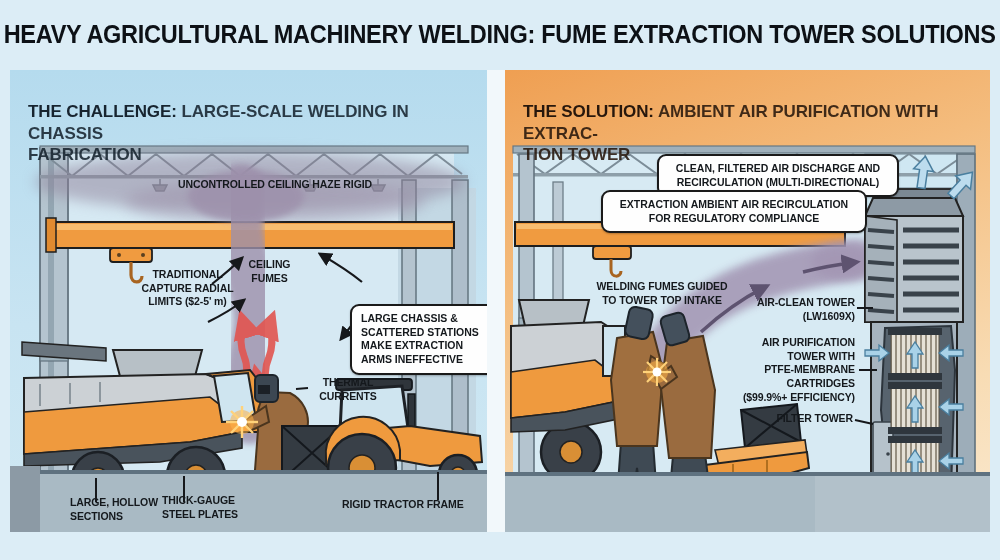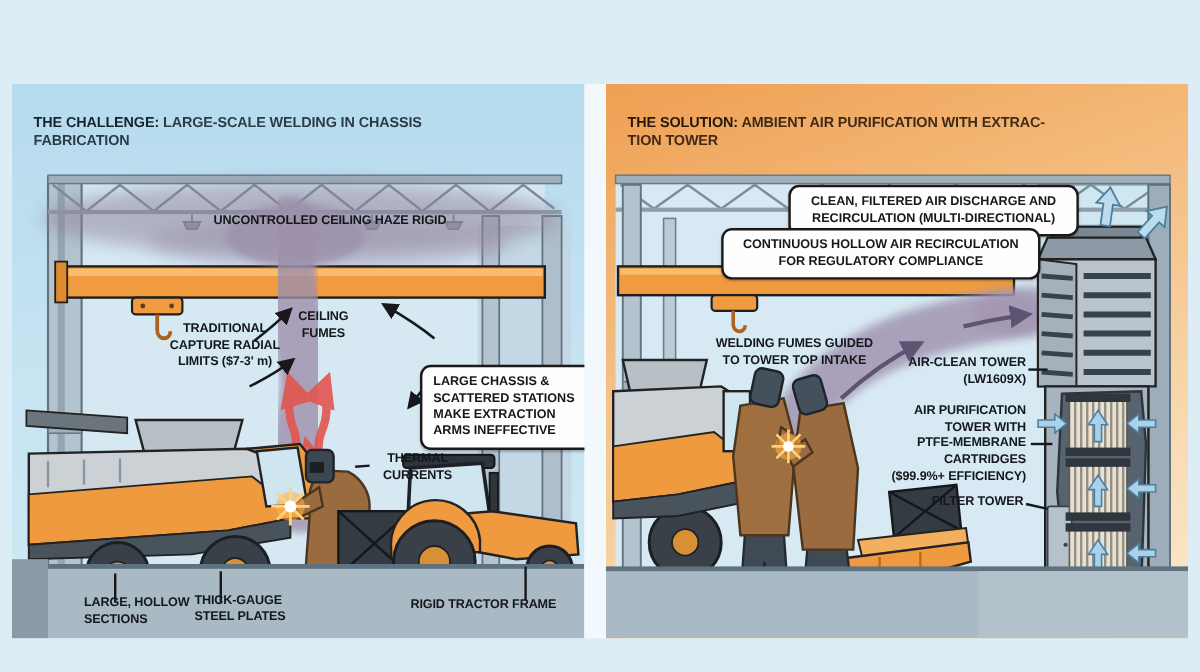--- a/index.html
+++ b/index.html
@@ -7,39 +7,42 @@
         font-family:"Liberation Sans",sans-serif;}
   .title-banner{position:absolute;left:0;top:0;width:1000px;height:68px;
         display:flex;align-items:center;justify-content:center;}
   .title-banner h1{margin:0;font-size:25px;font-weight:bold;color:#0d1116;
         letter-spacing:-0.3px;white-space:nowrap;transform:scaleX(.94);}
   .panel{position:absolute;top:70px;height:462px;overflow:hidden;}
   .panel-challenge{left:10px;width:477px;background:linear-gradient(180deg,#b5dbee 0%,#c8e4f2 55%,#cfe8f3 100%);}
   .panel-solution{left:505px;width:485px;background:linear-gradient(160deg,#ef9f52 0%,#f4bc7d 35%,#f8dcb4 75%,#fae9cf 100%);}
   .divider{position:absolute;left:487px;top:70px;width:18px;height:462px;background:#f2f8fb;}
   .scene{position:absolute;left:0;top:0;}
-  .panel-header{position:absolute;left:18px;top:10px;z-index:5;font-size:12px;line-height:1.25;
+  .panel-header{position:absolute;left:18px;top:10px;z-index:5;font-size:17px;line-height:1.25;
         white-space:pre-line;letter-spacing:-0.1px;}
   .panel-challenge .panel-header{width:440px;color:#17242f;}
   .panel-solution .panel-header{width:455px;color:#27170c;}
   .hdr-prefix{font-weight:bold;}
   .hdr-rest{font-weight:bold;opacity:.88;}
   .lbl{position:absolute;z-index:4;font-size:10.5px;font-weight:bold;line-height:1.3;
         color:#14181c;white-space:pre-line;letter-spacing:-0.1px;}
   .lbl.center{text-align:center;}
   .lbl.right{text-align:right;}
   .callout{position:absolute;z-index:4;background:#fefefe;border:2px solid #1a1a1a;border-radius:9px;
         padding:6px 9px;font-size:10.5px;font-weight:bold;line-height:1.3;color:#14181c;
         text-align:center;white-space:pre-line;box-shadow:0 1px 2px rgba(0,0,0,.25);}
 </style>
 </head>
 <body>
 
 <div class="page">
 
+  <div class="title-banner">
+    <h1>HEAVY AGRICULTURAL MACHINERY WELDING: FUME EXTRACTION TOWER SOLUTIONS</h1>
+  </div>
 
   <section class="panel panel-challenge">
 
     <svg class="scene" width="477" height="462" viewBox="0 0 477 462">
       <defs>
         <marker id="ahB" viewBox="0 0 10 10" refX="8" refY="5" markerWidth="6.5" markerHeight="6.5" orient="auto">
           <path d="M0,0L10,5L0,10z" fill="#16181b"></path>
           </marker>
         <marker id="ahR" viewBox="0 0 10 10" refX="7" refY="5" markerWidth="4.2" markerHeight="4.2" orient="auto">
           <path d="M0,0L10,5L0,10z" fill="#e25550"></path>
@@ -174,21 +177,21 @@
     </svg>
 
     <div class="panel-header">
       <span class="hdr-prefix">THE CHALLENGE:</span><span class="hdr-rest"> LARGE-SCALE WELDING IN CHASSIS
 FABRICATION</span>
     </div>
 
     <div class="lbl center" style="left:150px;top:108px;width:230px;">UNCONTROLLED CEILING HAZE RIGID</div>
     <div class="lbl center" style="left:70px;top:198px;width:215px;">TRADITIONAL
 CAPTURE RADIAL
-LIMITS ($7-3' m)</div>
+LIMITS ($2-5' m)</div>
     <div class="lbl center" style="left:212px;top:188px;width:95px;">CEILING
 FUMES</div>
     <div class="callout" style="left:340px;top:234px;width:128px;text-align:left;">LARGE CHASSIS &amp;
 SCATTERED STATIONS
 MAKE EXTRACTION
 ARMS INEFFECTIVE</div>
     <div class="lbl" style="left:298px;top:306px;width:80px;text-align:center;">THERMAL
 CURRENTS</div>
     <div class="lbl" style="left:152px;top:424px;width:110px;">THICK-GAUGE
 STEEL PLATES</div>
@@ -357,21 +360,21 @@
       </g>
     </svg>
 
     <div class="panel-header">
       <span class="hdr-prefix">THE SOLUTION:</span><span class="hdr-rest"> AMBIENT AIR PURIFICATION WITH EXTRAC-
 TION TOWER</span>
     </div>
 
     <div class="callout" style="left:152px;top:84px;width:220px;">CLEAN, FILTERED AIR DISCHARGE AND
 RECIRCULATION (MULTI-DIRECTIONAL)</div>
-    <div class="callout" style="left:96px;top:120px;width:244px;">CONTINUOUS HOLLOW AIR RECIRCULATION
+    <div class="callout" style="left:96px;top:120px;width:244px;">EXTRACTION AMBIENT AIR RECIRCULATION
 FOR REGULATORY COMPLIANCE</div>
     <div class="lbl center" style="left:68px;top:210px;width:178px;">WELDING FUMES GUIDED
 TO TOWER TOP INTAKE</div>
     <div class="lbl right" style="left:238px;top:226px;width:112px;text-align:right;">AIR-CLEAN TOWER
 (LW1609X)</div>
     <div class="lbl right" style="left:216px;top:266px;width:134px;">AIR PURIFICATION
 TOWER WITH
 PTFE-MEMBRANE
 CARTRIDGES
 ($99.9%+ EFFICIENCY)</div>

